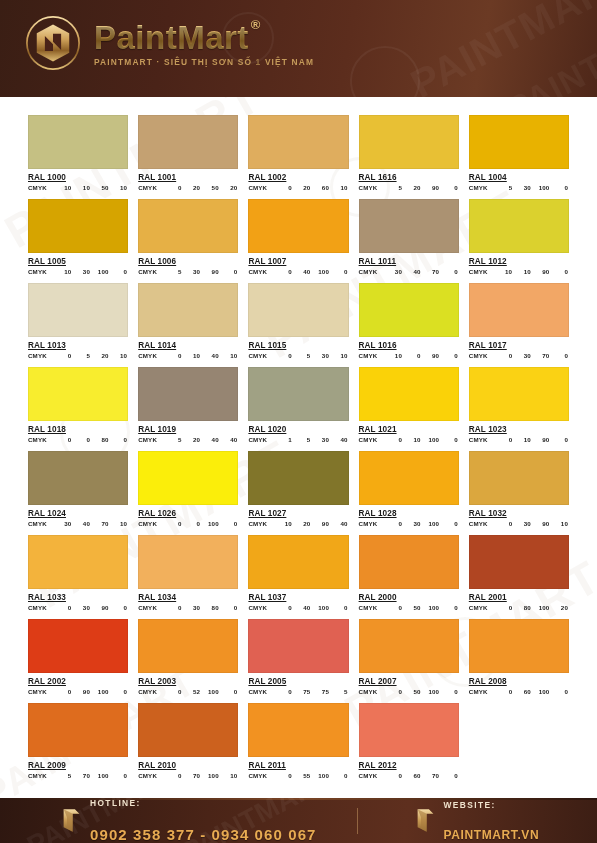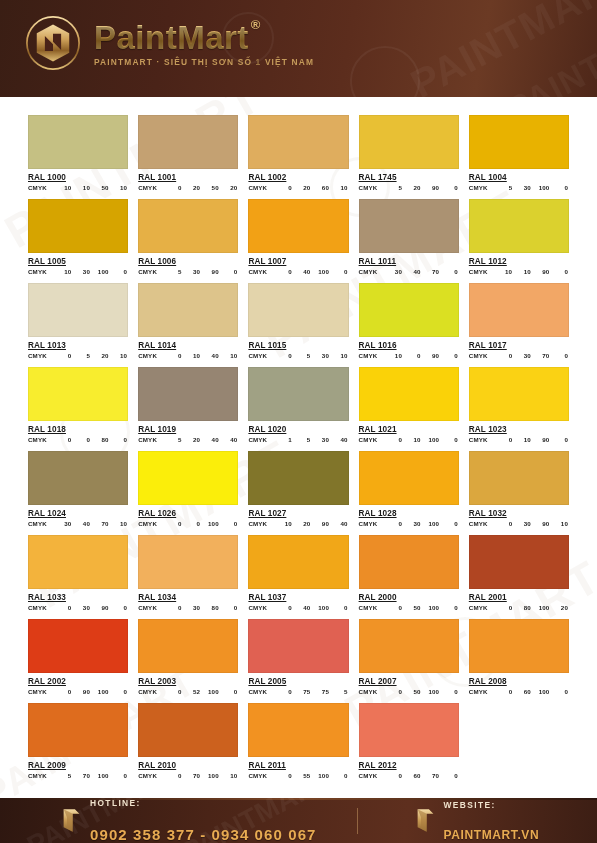--- a/index.html
+++ b/index.html
@@ -305,21 +305,21 @@
             <span class="vals">
               <span>0</span>
               <span>20</span>
               <span>60</span>
               <span>10</span>
             </span>
           </div>
         </div>
         <div class="swatch-cell">
           <div class="chip" title="RAL 1003" style="background: rgb(232, 192, 52);"></div>
-          <div class="chip-name">RAL 1745</div>
+          <div class="chip-name">RAL 1616</div>
           <div class="chip-cmyk">
             <span class="lbl">CMYK</span>
             <span class="vals">
               <span>5</span>
               <span>20</span>
               <span>90</span>
               <span>0</span>
             </span>
           </div>
         </div>

